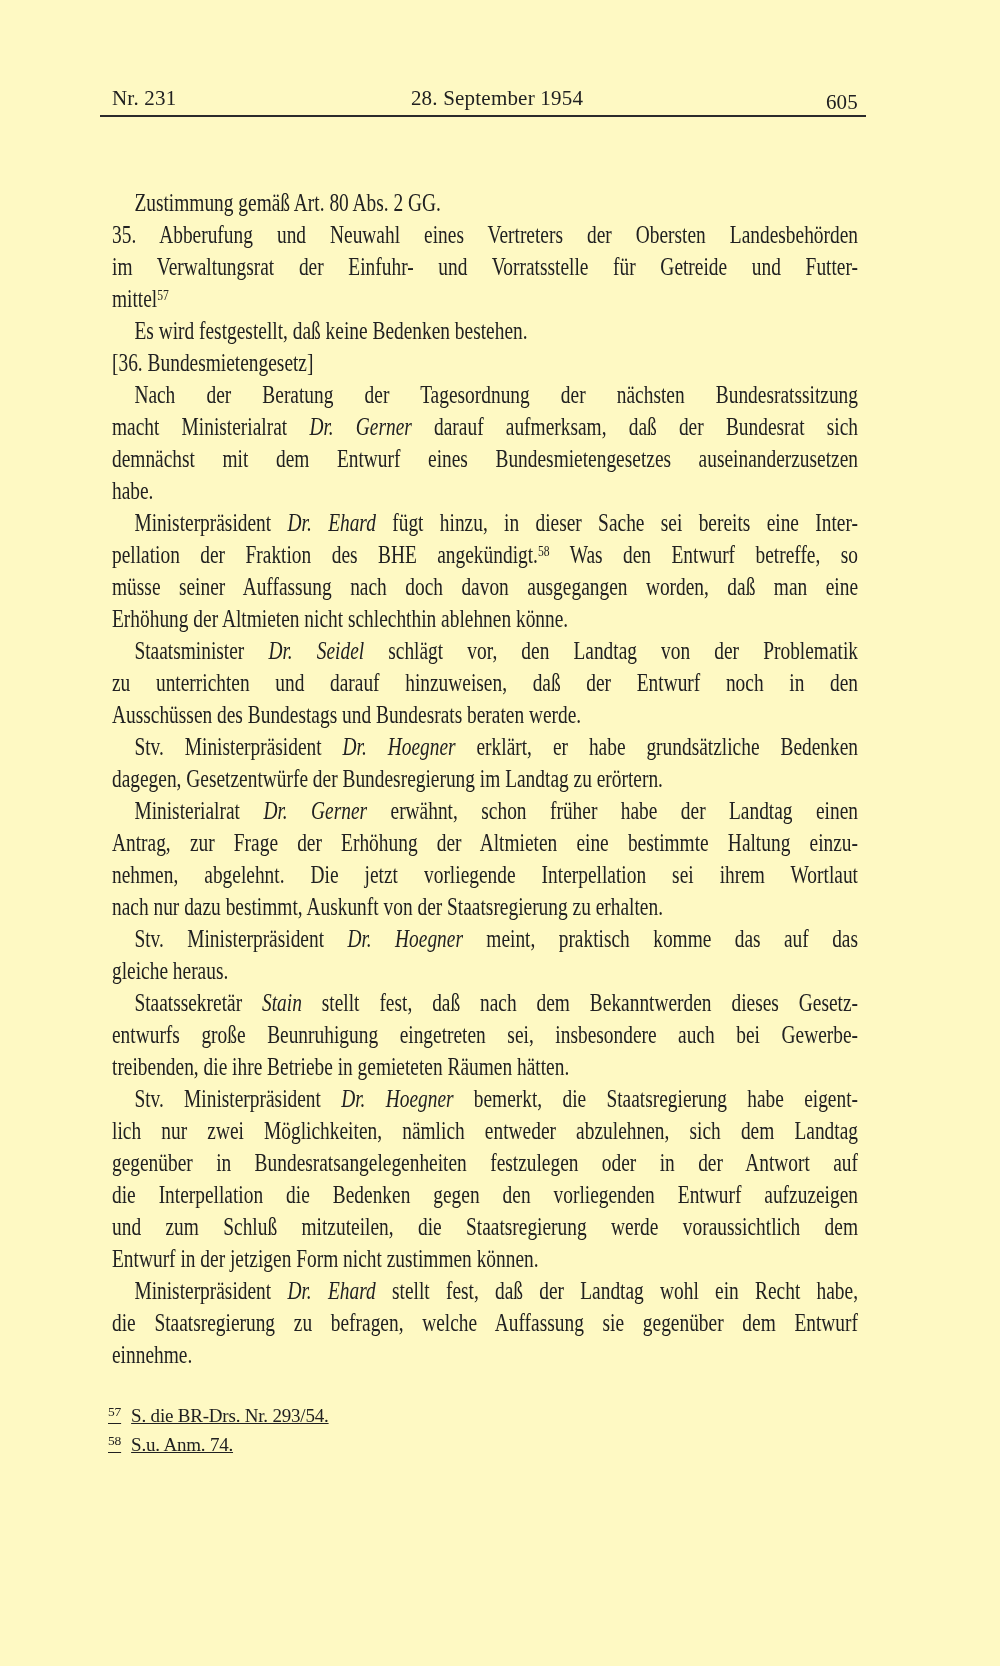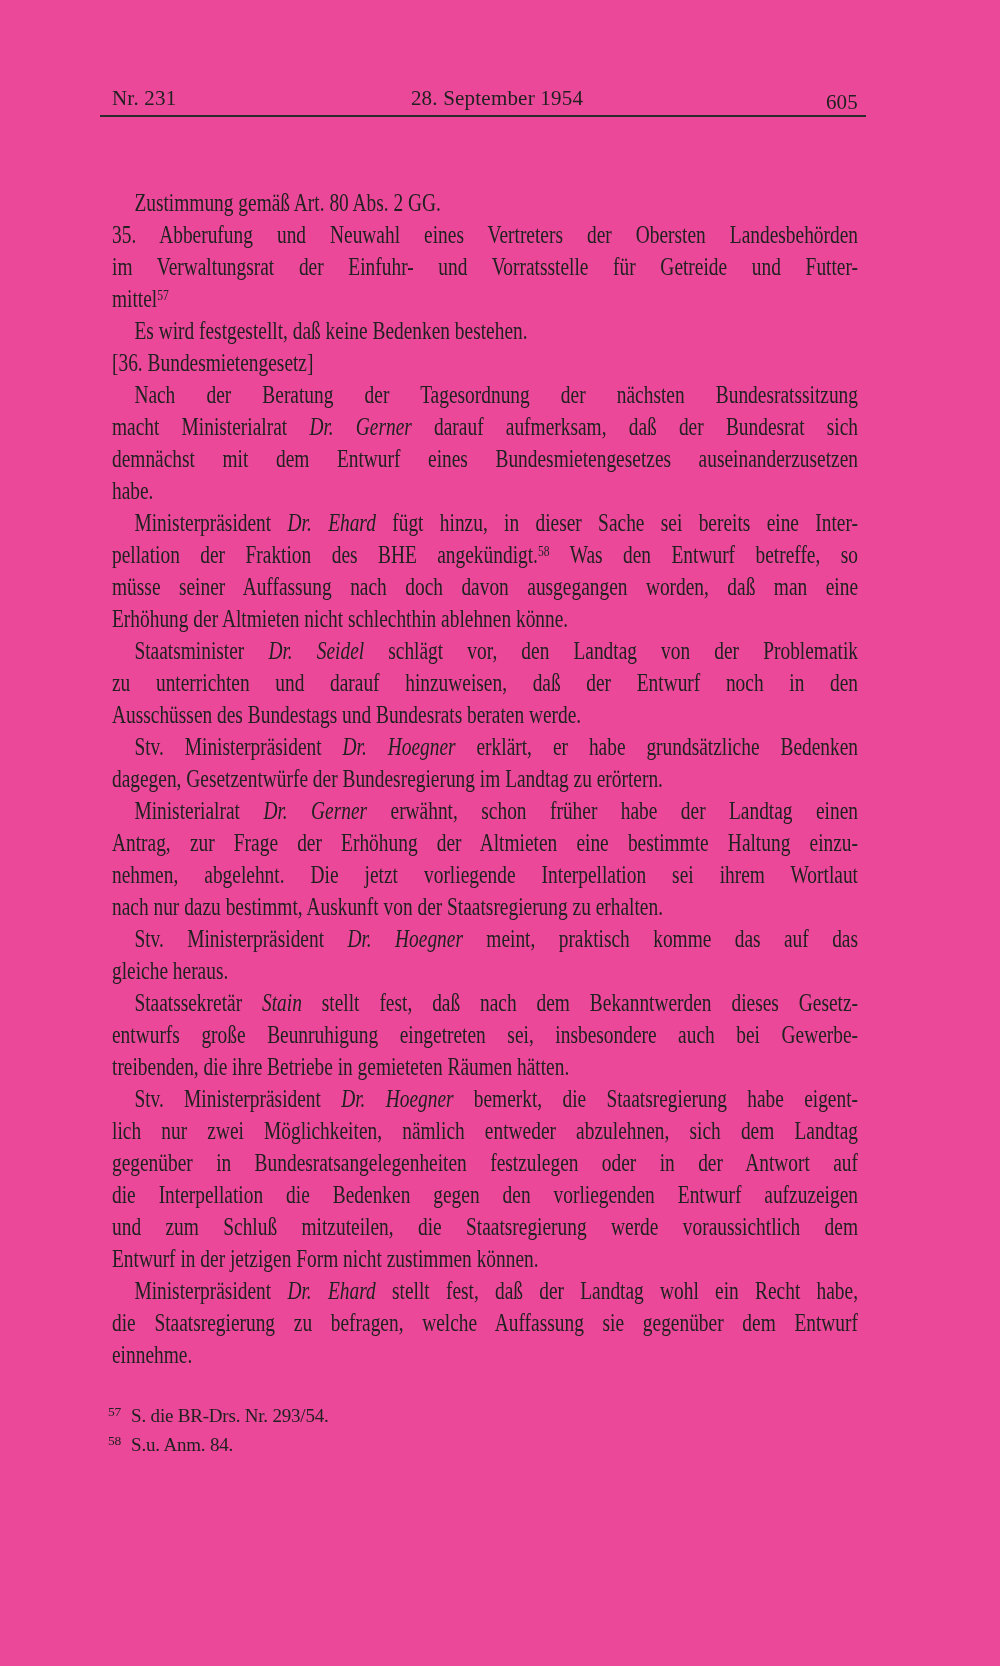--- a/index.html
+++ b/index.html
@@ -4,21 +4,21 @@
 <style>
   html, body {
     margin: 0;
     padding: 0;
     background: #ffffff;
   }
   .page {
     position: relative;
     width: 1000px;
     height: 1666px;
-    background: #ec4899;
+    background: #fef9c3;
     overflow: hidden;
     font-family: "Liberation Serif", "DejaVu Serif", serif;
     color: #212121;
   }
   
   .runhead {
     position: absolute;
     left: 112px;
     top: 84px;
     width: 746px;
@@ -71,20 +71,21 @@
     vertical-align: baseline;
     position: relative;
     top: -0.48em;
   }
   
   .footnotes {
     position: absolute;
     left: 108px;
     top: 1402px;
     width: 746px;
+    text-decoration: underline;
   }
   .fn-row {
     font-size: 19px;
     line-height: 27px;
     letter-spacing: -0.2px;
     white-space: nowrap;
   }
   .fn-num {
     font-size: 13.5px;
     position: relative;
@@ -142,16 +143,16 @@
         <div class="line just"><span>und zum Schluß mitzuteilen, die Staatsregierung werde voraussichtlich dem</span></div>
         <div class="line"><span>Entwurf in der jetzigen Form nicht zustimmen können.</span></div>
         <div class="line just indent"><span>Ministerpräsident </span><em>Dr. Ehard</em><span> stellt fest, daß der Landtag wohl ein Recht habe,</span></div>
         <div class="line just"><span>die Staatsregierung zu befragen, welche Auffassung sie gegenüber dem Entwurf</span></div>
         <div class="line"><span>einnehme.</span></div>
       </div>
   </div>
 
   <div class="footnotes">
       <div class="fn-row"><span class="fn-num">57</span><span>S. die BR-Drs. Nr. 293/54.</span></div>
-      <div class="fn-row"><span class="fn-num">58</span><span>S.u. Anm. 84.</span></div>
+      <div class="fn-row"><span class="fn-num">58</span><span>S.u. Anm. 74.</span></div>
     </div>
 
 </div>
 
 </body></html>

